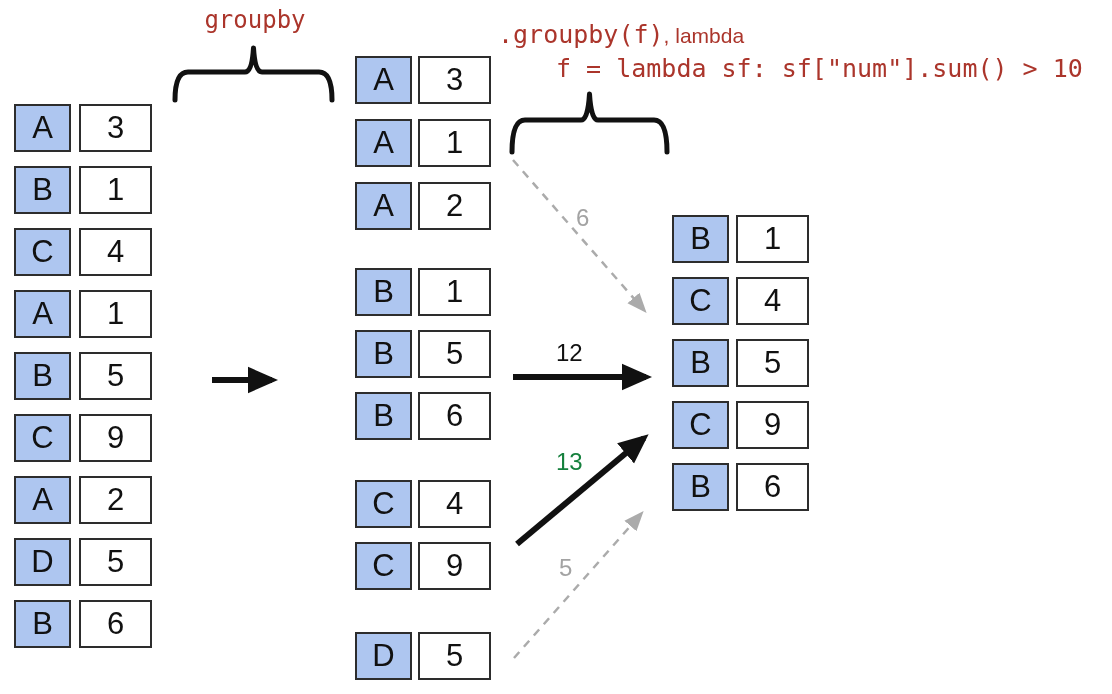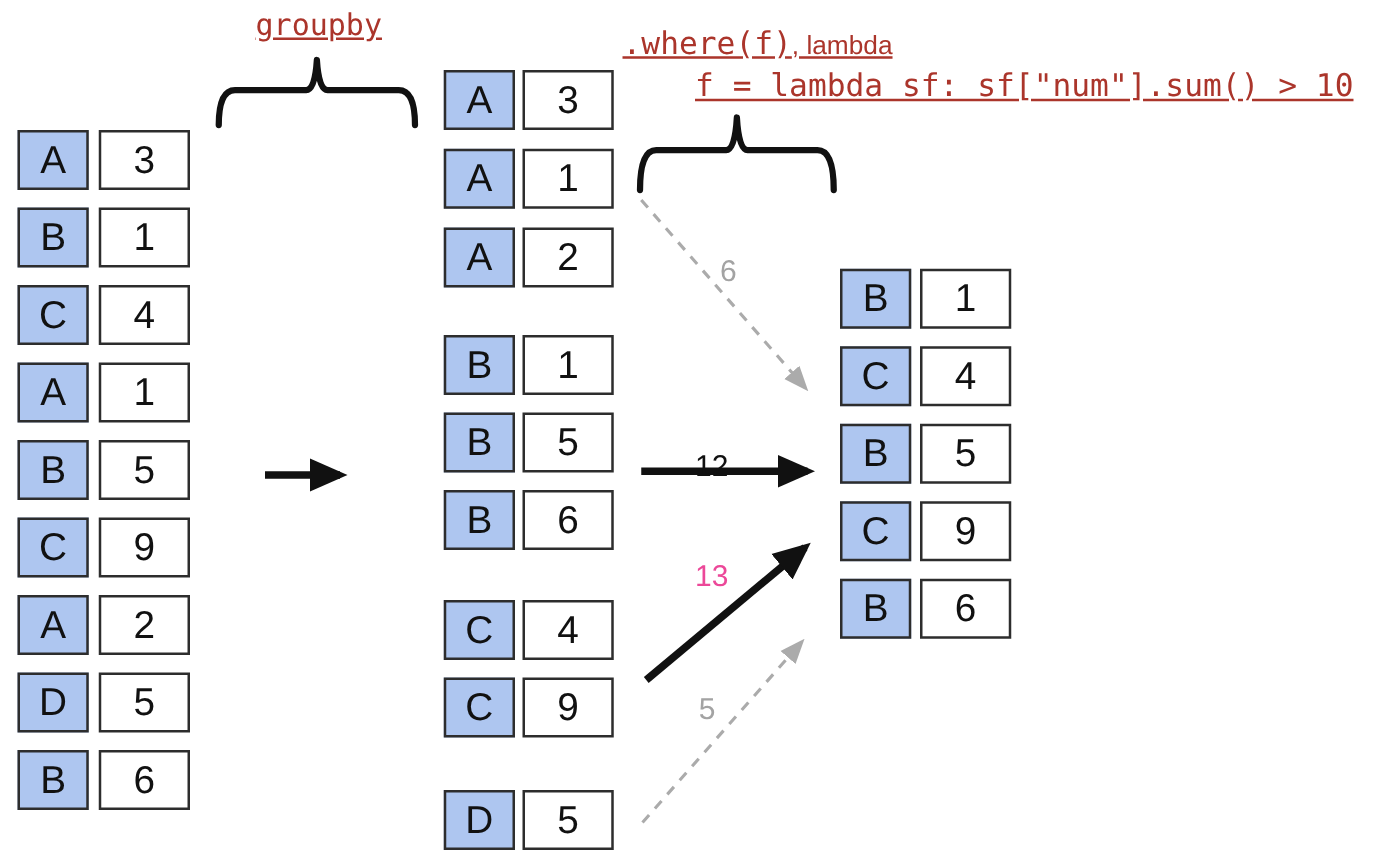--- a/index.html
+++ b/index.html
@@ -10,28 +10,28 @@
   #overlay{position:absolute;left:0;top:0;width:1112px;height:694px;}
   .cell-row{position:absolute;left:0;width:100%;height:48px;}
   .cell{
     position:absolute;top:0;height:48px;box-sizing:border-box;
     border:2px solid #2d2d2d;text-align:center;line-height:44px;
     font-size:31px;color:#111;background:#fff;
   }
   .cell.key{width:57px;}
   .cell.val{width:73px;}
   .code{font-family:"DejaVu Sans Mono","Liberation Mono",monospace;}
-  .ann{position:absolute;white-space:nowrap;text-decoration:underline;}
+  .ann{position:absolute;white-space:nowrap;}
   .sum-label{position:absolute;font-size:24px;white-space:nowrap;}
   #groupby-label{left:196px;top:6px;width:118px;text-align:center;font-size:24px;}
   #filter-line1{left:498px;top:20px;font-size:25px;}
   #filter-line1 .suffix{font-family:"Liberation Sans",sans-serif;font-size:21px;}
   #filter-line2{left:556px;top:54px;font-size:25px;}
   #label-sum-a{left:576px;top:204px;}
-  #label-sum-b{left:556px;top:360px;}
+  #label-sum-b{left:556px;top:339px;}
   #label-sum-c{left:556px;top:448px;}
   #label-sum-d{left:559px;top:554px;}
 </style>
 </head>
 <body>
 
 <div id="canvas">
 
   <svg id="overlay" viewBox="0 0 1112 694" xmlns="http://www.w3.org/2000/svg">
     <defs>
@@ -53,27 +53,27 @@
 
     <line x1="513" y1="377" x2="646" y2="377" stroke="#111" stroke-width="6" marker-end="url(#ah-black)"></line>
 
     <line x1="517" y1="544" x2="644" y2="438" stroke="#111" stroke-width="6" marker-end="url(#ah-black)"></line>
 
     <line x1="514" y1="658" x2="641" y2="514" stroke="#ababab" stroke-width="2.5" stroke-dasharray="8 7" marker-end="url(#ah-gray)"></line>
   </svg>
 
   <div id="groupby-label" class="ann code" style="color:#ab352b">groupby</div>
 
-  <div id="filter-line1" class="ann code" style="color:#ab352b"><span>.where(f)</span><span class="suffix">, lambda</span></div>
+  <div id="filter-line1" class="ann code" style="color:#ab352b"><span>.groupby(f)</span><span class="suffix">, lambda</span></div>
 
   <div id="filter-line2" class="ann code" style="color:#ab352b">f = lambda sf: sf["num"].sum() &gt; 10</div>
 
   <div id="label-sum-a" class="sum-label" style="color:#a3a3a3">6</div>
   <div id="label-sum-b" class="sum-label" style="color:#111">12</div>
-  <div id="label-sum-c" class="sum-label" style="color:#ec4899">13</div>
+  <div id="label-sum-c" class="sum-label" style="color:#15803d">13</div>
   <div id="label-sum-d" class="sum-label" style="color:#a3a3a3">5</div>
 
   <div id="left-col">
       <div class="cell-row" style="top: 104px;">
         <div class="cell key" style="left: 14px; background: rgb(174, 198, 240);">A</div>
         <div class="cell val" style="left: 79px;">3</div>
       </div>
       <div class="cell-row" style="top: 166px;">
         <div class="cell key" style="left: 14px; background: rgb(174, 198, 240);">B</div>
         <div class="cell val" style="left: 79px;">1</div>

